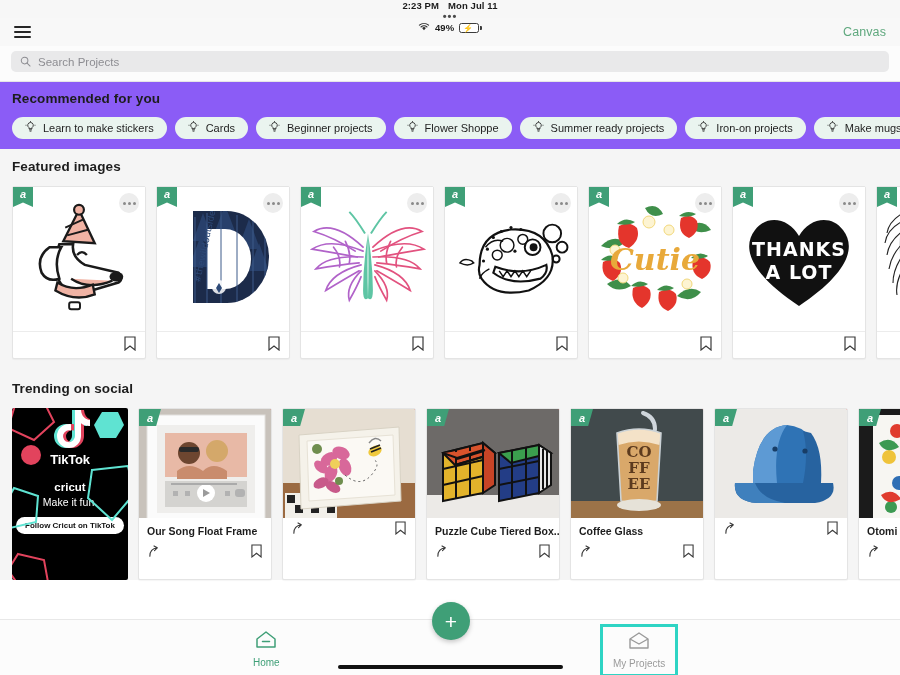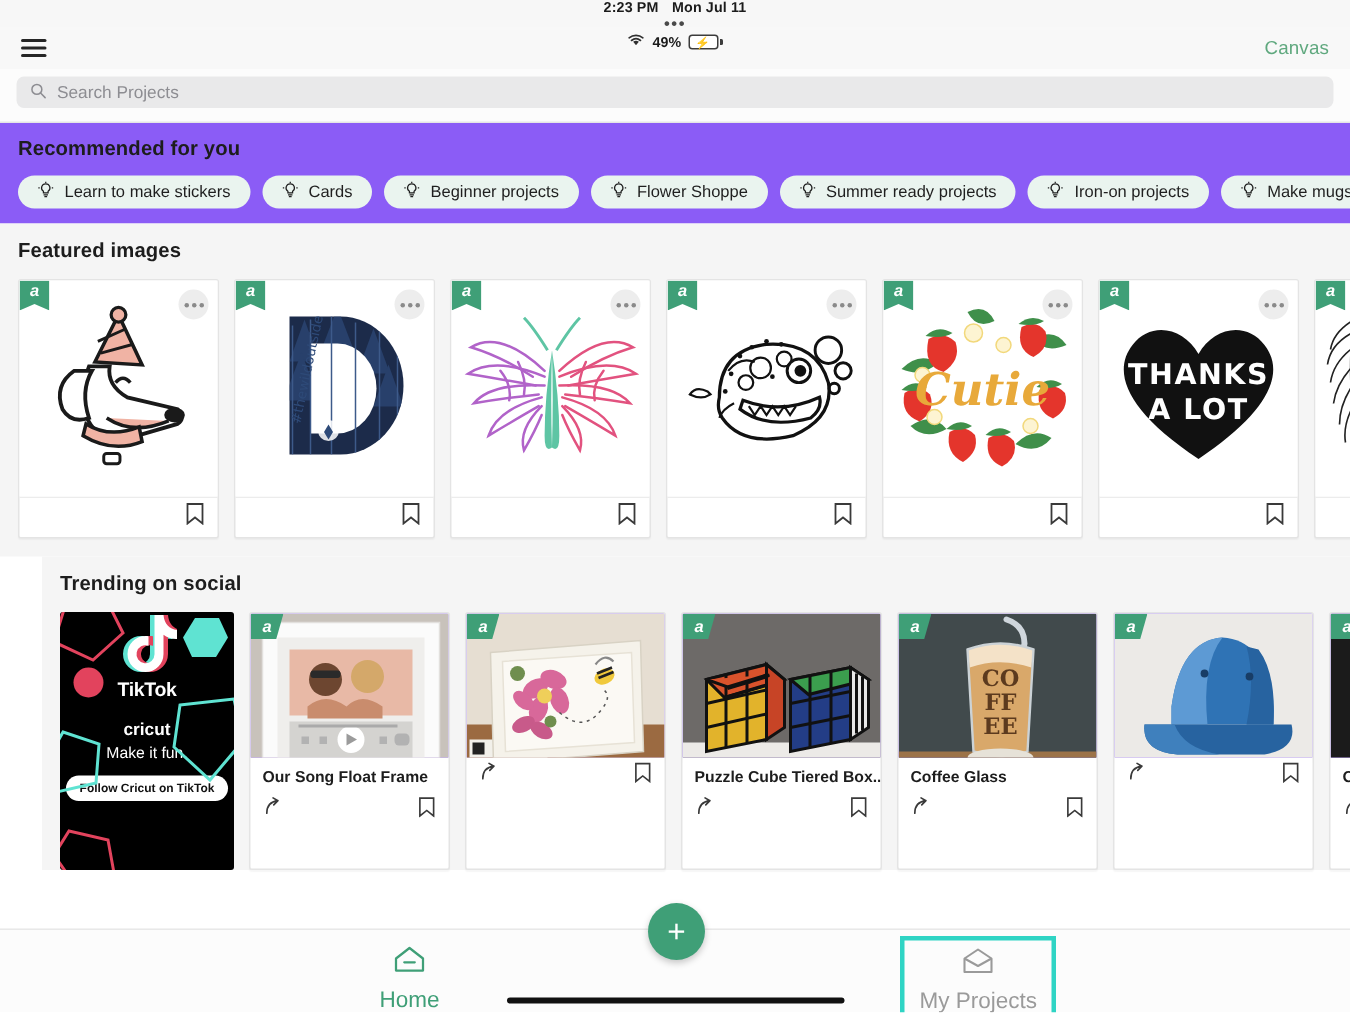--- a/index.html
+++ b/index.html
@@ -86,27 +86,27 @@
   }
   .abadge.wide { clip-path: polygon(0 0, 100% 0, 78% 100%, 0 100%); width: 22px; height: 17px; align-items:center; padding-top:0;}
   .dots-btn {
     position: absolute; top: 6px; right: 6px; width: 20px; height: 20px;
     border-radius: 50%; background: #ededed; display: flex; align-items: center;
     justify-content: center; gap: 2px; z-index: 4; cursor: pointer;
   }
   .dots-btn i { width: 3px; height: 3px; border-radius: 50%; background: #8a8a8a; display:block; }
 
   
-  .trend-block { background: #f5f5f5; padding: 10px 0 0 0; margin-left: 28px; }
+  .trend-block { background: #f5f5f5; padding: 10px 0 0 0; }
   .tcard {
     flex: 0 0 auto; width: 134px; background: #fff;
     border: 1px solid #e4e4e4; border-radius: 2px; position: relative;
     box-shadow: 0 1px 1px rgba(0,0,0,.04); overflow: hidden;
   }
-  .tcard-art { height: 96px; overflow: hidden; position: relative; background: #8b5cf6; }
+  .tcard-art { height: 109px; overflow: hidden; position: relative; background: #ef4444; }
   .tcard-title { font-size: 10.5px; font-weight: 600; color: #1d1d1d; padding: 7px 8px 4px 8px; white-space: nowrap; overflow: hidden; }
   .tcard-foot { height: 24px; display: flex; align-items: center; justify-content: space-between; padding: 0 9px; }
 
   .tiktok-card {
     flex: 0 0 auto; width: 116px; height: 172px; background: #000;
     border-radius: 2px; position: relative; overflow: hidden;
     display: flex; flex-direction: column; align-items: center; justify-content: flex-start;
   }
   .tt-brand { color: #fff; font-size: 13px; font-weight: 700; margin-top: 2px; letter-spacing: -.2px;}
   .tt-cricut { color: #fff; font-size: 11.5px; font-weight: 700; margin-top: 14px; }
@@ -121,21 +121,21 @@
   .bottombar {
     position: absolute; left: 0; bottom: 0; width: 900px; height: 56px;
     background: #fcfcfc; border-top: 1px solid #e8e8e8; z-index: 20;
   }
   .navitem {
     position: absolute; display: flex; flex-direction: column; align-items: center;
     gap: 4px; cursor: pointer; padding: 5px 10px;
   }
   .navitem.home { left: 243px; top: 5px; color: #3f9f77; }
   .navitem.proj { left: 600px; top: 4px; color: #9a9a9a; border: 3px solid #2fd4c4; }
-  .navlabel { font-size: 15px; }
+  .navlabel { font-size: 10px; }
   .fab {
     position: absolute; left: 432px; top: -18px; width: 38px; height: 38px;
     border-radius: 50%; background: #3f9f77; display: flex; align-items: center;
     justify-content: center; color: #fff; font-size: 21px; font-weight: 300;
     box-shadow: 0 2px 5px rgba(0,0,0,.22); cursor: pointer; line-height: 1;
     z-index: 22;
   }
   .homebar { position: absolute; left: 338px; bottom: 6px; width: 225px; height: 4px; background: #111; border-radius: 3px; }
 </style>
 </head>

